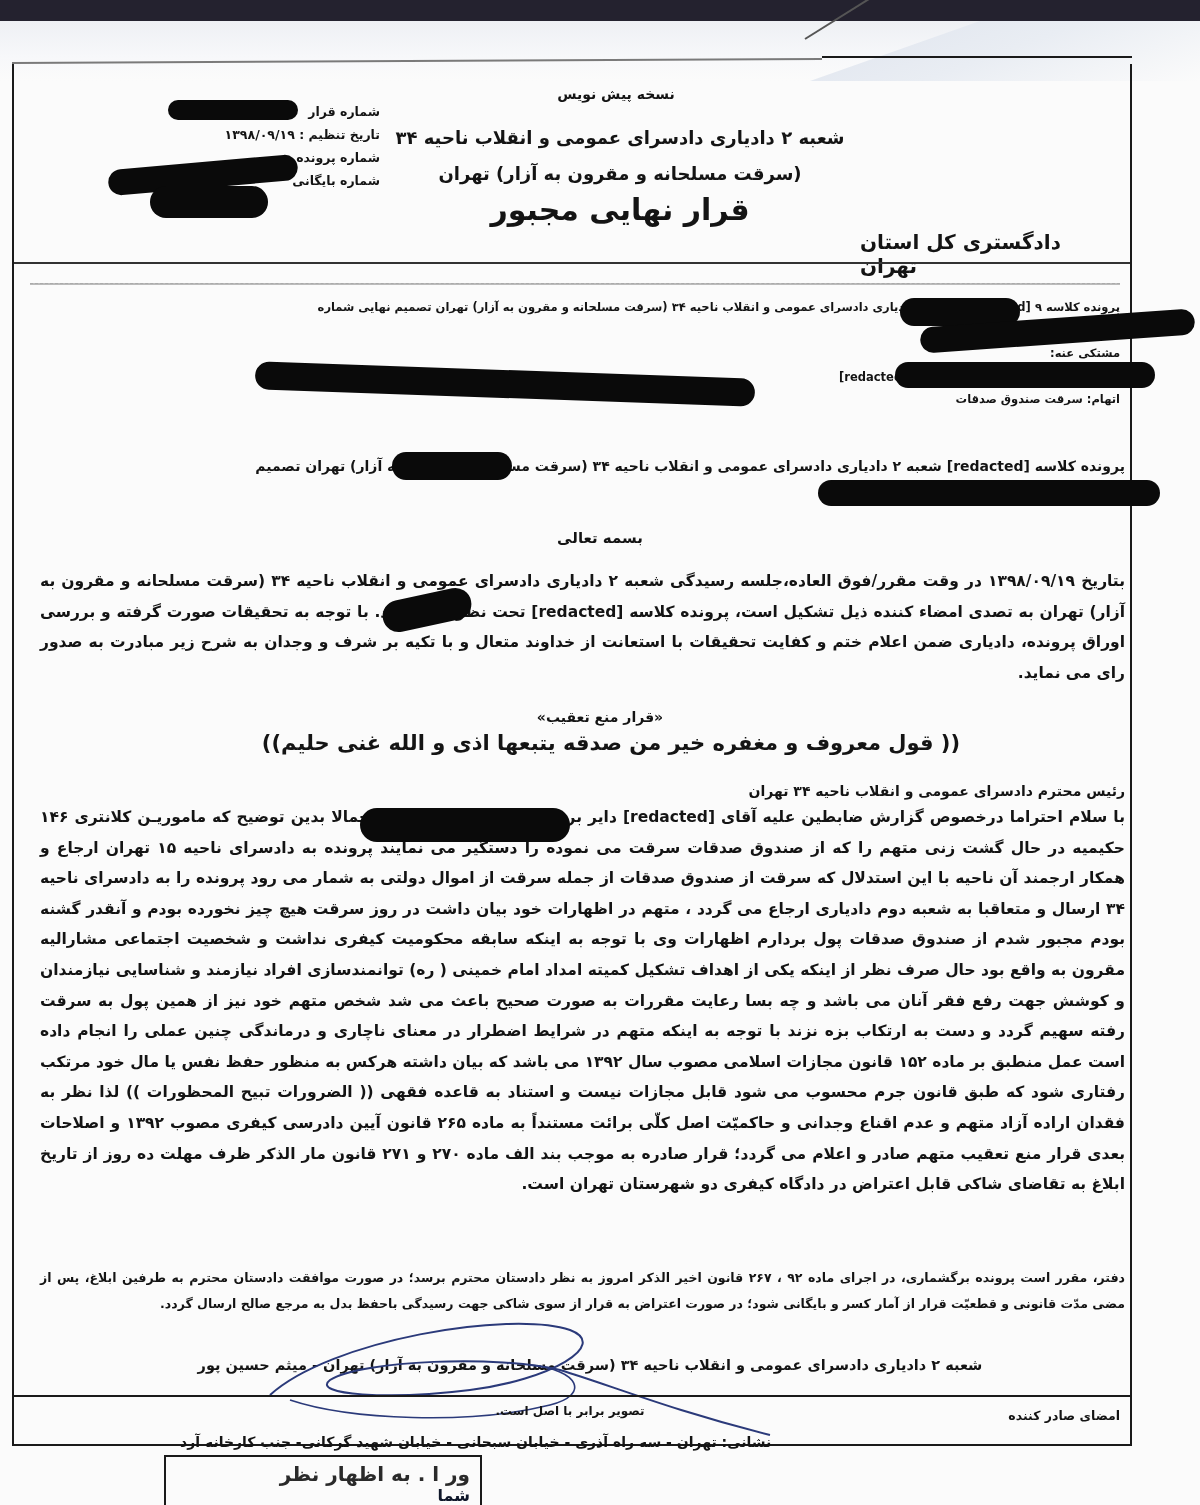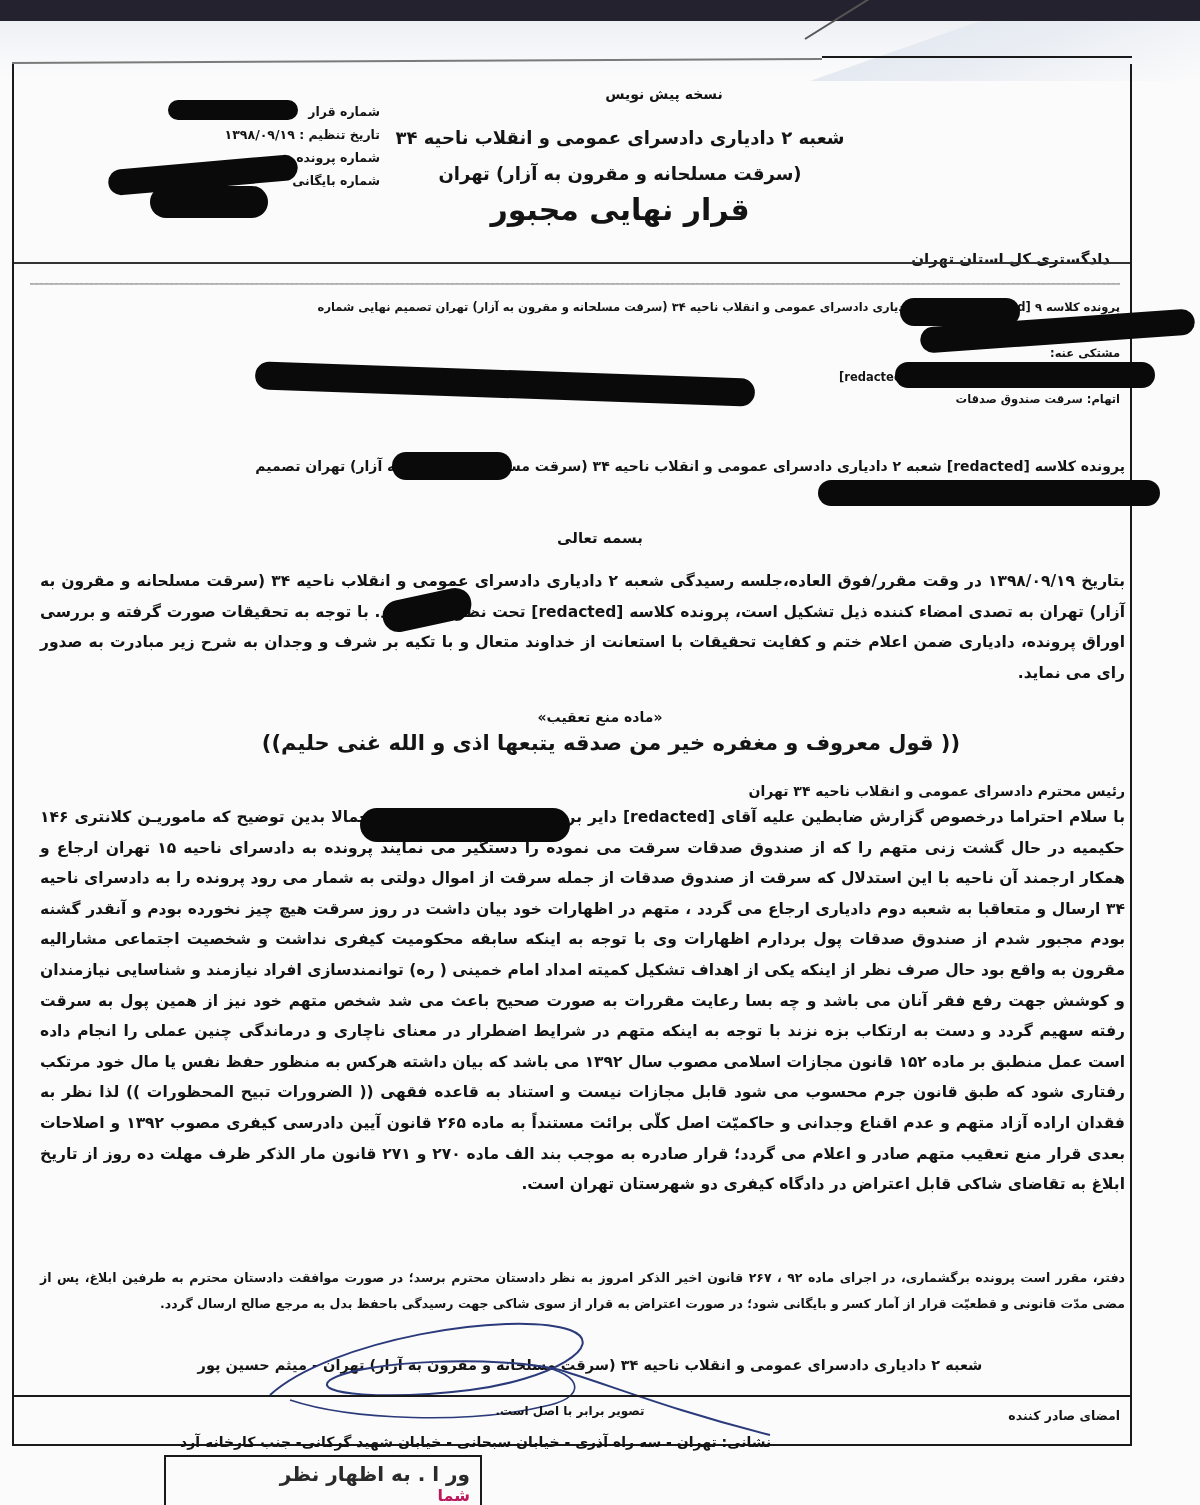--- a/index.html
+++ b/index.html
@@ -27,24 +27,24 @@
     position:absolute; left:12px; top:60px; width:810px; height:2px; background:#7a7a7a; transform:rotate(-0.3deg);
   }
   .frame-topline-r {
     position:absolute; left:822px; top:56px; width:310px; height:2px; background:#1a1a1a;
   }
   .fold-line {
     position:absolute; left:805px; top:38px; width:80px; height:2px; background:#555; transform:rotate(-32deg); transform-origin:left center;
   }
   .rtl { direction:rtl; unicode-bidi:embed; }
   .abs { position:absolute; }
-  .hdr-note { left:504px; top:86px; width:320px; text-align:center; font-size:14px; font-weight:bold; }
+  .hdr-note { left:456px; top:86px; width:320px; text-align:center; font-size:14px; font-weight:bold; }
   .hdr-branch { left:380px; top:120px; width:480px; text-align:center; font-size:18px; font-weight:bold; line-height:36px; }
   .hdr-title { left:430px; top:192px; width:380px; text-align:center; font-size:30px; font-weight:bold; }
-  .hdr-province { left:860px; top:230px; width:250px; text-align:right; font-size:15px; font-weight:bold;margin-top:20px; }
+  .hdr-province { left:860px; top:230px; width:250px; text-align:left; font-size:20px; font-weight:bold; }
   .meta { left:110px; top:100px; width:270px; font-size:12.5px; font-weight:bold; line-height:23px; text-align:right; }
   .meta .row { height:23px; position:relative; }
   .redact {
     position:absolute; background:#0a0a0a; border-radius:20px;
   }
   .rule1 { left:14px; top:262px; width:1116px; height:2px; background:#333; }
   .rule2 { left:30px; top:283px; width:1090px; height:1px; background:#bbb; border-top:1px dashed #aaa; }
   .case-line { left:150px; top:300px; width:970px; font-size:11.5px; font-weight:bold; text-align:right; }
   .plaintiff { left:900px; top:346px; width:220px; font-size:11.5px; font-weight:bold; text-align:right; }
   .address { left:600px; top:370px; width:520px; font-size:11.5px; font-weight:bold; text-align:right; }
@@ -61,21 +61,21 @@
   .signature-line { left:140px; top:1357px; width:900px; text-align:center; font-size:14.5px; font-weight:bold; }
   .rule3 { left:14px; top:1395px; width:1118px; height:2px; background:#1a1a1a; }
   .certified { left:420px; top:1404px; width:300px; text-align:center; font-size:12px; font-weight:bold; }
   .issuer { left:960px; top:1408px; width:160px; text-align:right; font-size:12.5px; font-weight:bold; }
   .address-footer { left:180px; top:1434px; width:720px; text-align:left; font-size:14px; font-weight:bold; }
   .stamp-box {
     position:absolute; left:164px; top:1455px; width:314px; height:60px;
     border-left:2px solid #1a1a1a; border-right:2px solid #1a1a1a; border-top:2px solid #1a1a1a;
   }
   .stamp-text1 { left:180px; top:1462px; width:290px; text-align:right; font-size:20px; color:#2a2a2a; font-weight:bold; letter-spacing:2px; }
-  .stamp-text2 { left:180px; top:1486px; width:290px; text-align:right; font-size:16px; color:#be185d; font-weight:bold; }
+  .stamp-text2 { left:180px; top:1486px; width:290px; text-align:right; font-size:16px; color:#0f172a; font-weight:bold; }
   .sig-svg { position:absolute; left:250px; top:1300px; width:560px; height:140px; pointer-events:none; }
   .decision-title, .verse, .addressee, .bismillah { direction:rtl;margin-top:9px; }
 </style>
 </head>
 <body>
 
 <div class="topbar"></div>
 <div class="shadow-band"></div>
 <div class="paper-fold"></div>
 <div class="frame-topline abs"></div>
@@ -121,21 +121,21 @@
 
 <div class="abs rtl case-line2">پرونده کلاسه [redacted] شعبه ۲ دادیاری دادسرای عمومی و انقلاب ناحیه ۳۴ (سرقت مسلحانه و مقرون به آزار) تهران تصمیم</div>
 <div class="redact" style="left:392px;top:452px;width:120px;height:28px;"></div>
 <div class="redact" style="left:818px;top:480px;width:342px;height:26px;"></div>
 
 <div class="abs bismillah">بسمه تعالی</div>
 
 <div class="abs rtl para p1">بتاریخ ۱۳۹۸/۰۹/۱۹ در وقت مقرر/فوق العاده،جلسه رسیدگی شعبه ۲ دادیاری دادسرای عمومی و انقلاب ناحیه ۳۴ (سرقت مسلحانه و مقرون به آزار) تهران به تصدی امضاء کننده ذیل تشکیل است، پرونده کلاسه [redacted] تحت نظر قرار دارد. با توجه به تحقیقات صورت گرفته و بررسی اوراق پرونده، دادیاری ضمن اعلام ختم و کفایت تحقیقات با استعانت از خداوند متعال و با تکیه بر شرف و وجدان به شرح زیر مبادرت به صدور رای می نماید.</div>
 <div class="redact" style="left:382px;top:594px;width:90px;height:32px;transform:rotate(-12deg);"></div>
 
-<div class="abs decision-title">«ماده منع تعقیب»</div>
+<div class="abs decision-title">«قرار منع تعقیب»</div>
 <div class="abs verse">(( قول معروف و مغفره خیر من صدقه یتبعها اذی و الله غنی حلیم))</div>
 <div class="abs addressee">رئیس محترم دادسرای عمومی و انقلاب ناحیه ۳۴ تهران</div>
 
 <div class="abs rtl para p2">با سلام احتراما درخصوص گزارش ضابطین علیه آقای [redacted] دایر بر: سرقت صندوق صدقات اجمالا بدین توضیح که ماموریـن کلانتری ۱۴۶ حکیمیه در حال گشت زنی متهم را که از صندوق صدقات سرقت می نموده را دستگیر می نمایند پرونده به دادسرای ناحیه ۱۵ تهران ارجاع و همکار ارجمند آن ناحیه با این استدلال که سرقت از صندوق صدقات از جمله سرقت از اموال دولتی به شمار می رود پرونده را به دادسرای ناحیه ۳۴ ارسال و متعاقبا به شعبه دوم دادیاری ارجاع می گردد ، متهم در اظهارات خود بیان داشت در روز سرقت هیچ چیز نخورده بودم و آنقدر گشنه بودم مجبور شدم از صندوق صدقات پول بردارم اظهارات وی با توجه به اینکه سابقه محکومیت کیفری نداشت و شخصیت اجتماعی مشارالیه مقرون به واقع بود حال صرف نظر از اینکه یکی از اهداف تشکیل کمیته امداد امام خمینی ( ره) توانمندسازی افراد نیازمند و شناسایی نیازمندان و کوشش جهت رفع فقر آنان می باشد و چه بسا رعایت مقررات به صورت صحیح باعث می شد شخص متهم خود نیز از همین پول به سرقت رفته سهیم گردد و دست به ارتکاب بزه نزند با توجه به اینکه متهم در شرایط اضطرار در معنای ناچاری و درماندگی چنین عملی را انجام داده است عمل منطبق بر ماده ۱۵۲ قانون مجازات اسلامی مصوب سال ۱۳۹۲ می باشد که بیان داشته هرکس به منظور حفظ نفس یا مال خود مرتکب رفتاری شود که طبق قانون جرم محسوب می شود قابل مجازات نیست و استناد به قاعده فقهی (( الضرورات تبیح المحظورات )) لذا نظر به فقدان اراده آزاد متهم و عدم اقناع وجدانی و حاکمیّت اصل کلّی برائت مستنداً به ماده ۲۶۵ قانون آیین دادرسی کیفری مصوب ۱۳۹۲ و اصلاحات بعدی قرار منع تعقیب متهم صادر و اعلام می گردد؛ قرار صادره به موجب بند الف ماده ۲۷۰ و ۲۷۱ قانون مار الذکر ظرف مهلت ده روز از تاریخ ابلاغ به تقاضای شاکی قابل اعتراض در دادگاه کیفری دو شهرستان تهران است.</div>
 <div class="redact" style="left:360px;top:808px;width:210px;height:34px;"></div>
 
 <div class="abs rtl p3">دفتر، مقرر است پرونده برگشماری، در اجرای ماده ۹۲ ، ۲۶۷ قانون اخیر الذکر امروز به نظر دادستان محترم برسد؛ در صورت موافقت دادستان محترم به طرفین ابلاغ، پس از مضی مدّت قانونی و قطعیّت قرار از آمار کسر و بایگانی شود؛ در صورت اعتراض به قرار از سوی شاکی جهت رسیدگی باحفظ بدل به مرجع صالح ارسال گردد.</div>
 
 <div class="abs rtl signature-line">شعبه ۲ دادیاری دادسرای عمومی و انقلاب ناحیه ۳۴ (سرقت مسلحانه و مقرون به آزار) تهران - میثم حسین پور</div>
 

